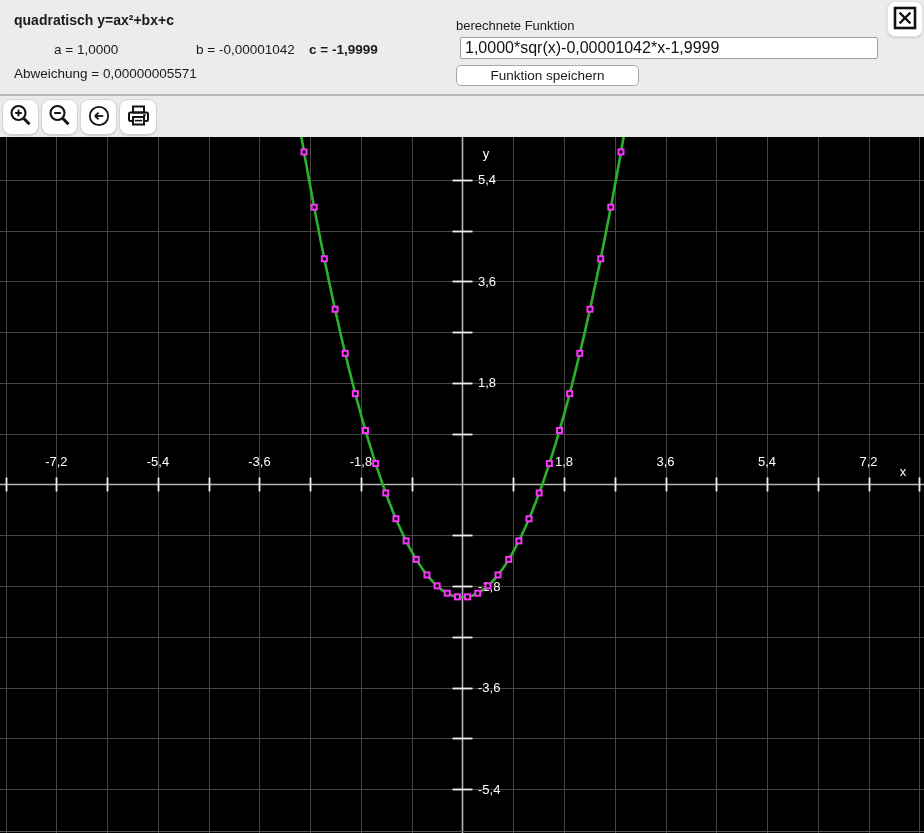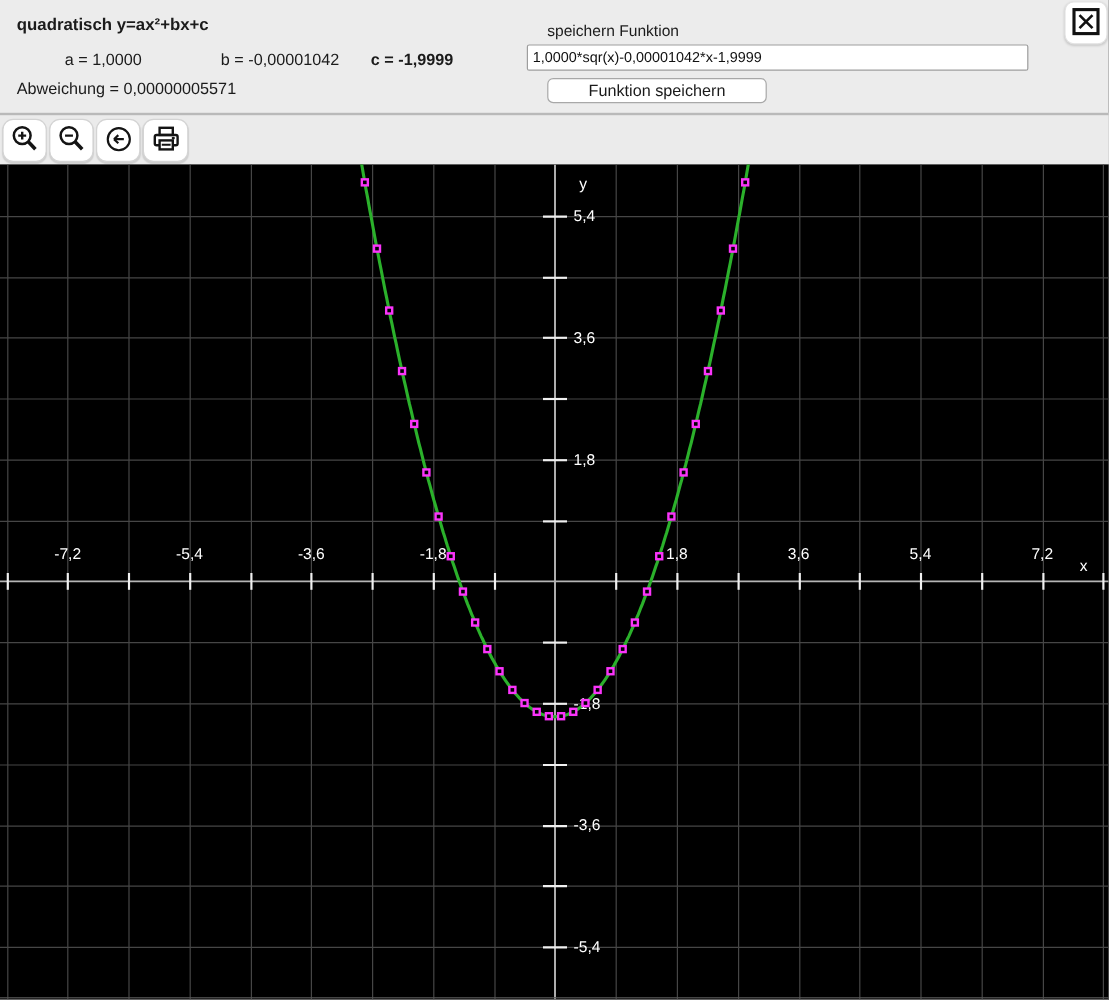--- a/index.html
+++ b/index.html
@@ -5,27 +5,27 @@
   html,body{margin:0;padding:0;}
   body{
     width:924px;height:833px;position:relative;overflow:hidden;
     font-family:"Liberation Sans", sans-serif;
     background:#ececec;color:#1b1b1b;
   }
   
   .header{position:absolute;top:0;left:0;width:748px;height:94px;background:#ececec;}
   .model-title{position:absolute;left:14px;top:12px;font-size:14px;font-weight:bold;white-space:nowrap;}
   .param{position:absolute;top:42px;font-size:13.5px;white-space:nowrap;margin-left:40px;}
-  .param-a{left:14px;} .param-b{left:144px;} .param-c{left:269px;font-weight:bold;}
+  .param-a{left:14px;} .param-b{left:156px;} .param-c{left:269px;font-weight:bold;}
   .deviation{position:absolute;left:14px;top:66px;font-size:13.5px;white-space:nowrap;}
   .fn-label{position:absolute;left:456px;top:18px;font-size:13px;white-space:nowrap;}
   .fn-input{
-    position:absolute;left:439px;top:37px;width:408px;height:18px;
+    position:absolute;left:460px;top:37px;width:408px;height:18px;
     border:1px solid #9d9d9d;border-radius:2px;background:#ffffff;
-    font-family:"Liberation Sans", sans-serif;font-size:12px;color:#111;
+    font-family:"Liberation Sans", sans-serif;font-size:16px;color:#111;
     padding:1px 4px;outline:none;
   }
   .hbtn{
     position:absolute;top:65px;height:21px;box-sizing:border-box;
     background:#ffffff;border:1px solid #a8a8a8;border-radius:5px;
     font-family:"Liberation Sans", sans-serif;font-size:13.5px;color:#1a1a1a;
     display:flex;align-items:center;justify-content:center;cursor:pointer;padding:4px;
   }
   .btn-save{left:456px;width:183px;}
   .btn-reset{left:647px;width:224px;color:#9c9c9c;border-color:#c9c9c9;background:#fdfdfd;cursor:default;}
@@ -56,21 +56,21 @@
 </head>
 <body>
 
 <div class="header">
   <div class="model-title">quadratisch y=ax²+bx+c</div>
   <div class="param param-a">a = 1,0000</div>
   <div class="param param-b">b = -0,00001042</div>
   <div class="param param-c">c = -1,9999</div>
   <div class="deviation">Abweichung = 0,00000005571</div>
 
-  <div class="fn-label">speichern Funktion</div>
+  <div class="fn-label">berechnete Funktion</div>
   <input class="fn-input" type="text" value="1,0000*sqr(x)-0,00001042*x-1,9999" style="">
 
   <button class="hbtn btn-save">Funktion speichern</button>
 
   <button class="close-btn">
     <span>
       <svg width="26" height="26" viewBox="0 0 26 26">
         <rect x="3" y="3" width="20" height="20" fill="none" stroke="#111" stroke-width="2.6"></rect>
         <line x1="7.6" y1="7.6" x2="18.4" y2="18.4" stroke="#111" stroke-width="2.2"></line>
         <line x1="18.4" y1="7.6" x2="7.6" y2="18.4" stroke="#111" stroke-width="2.2"></line>

